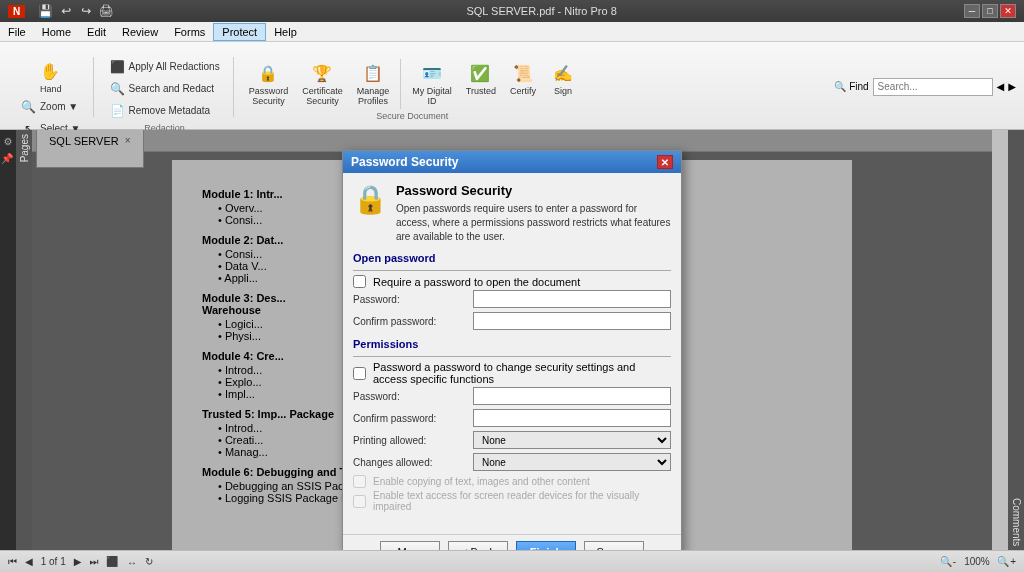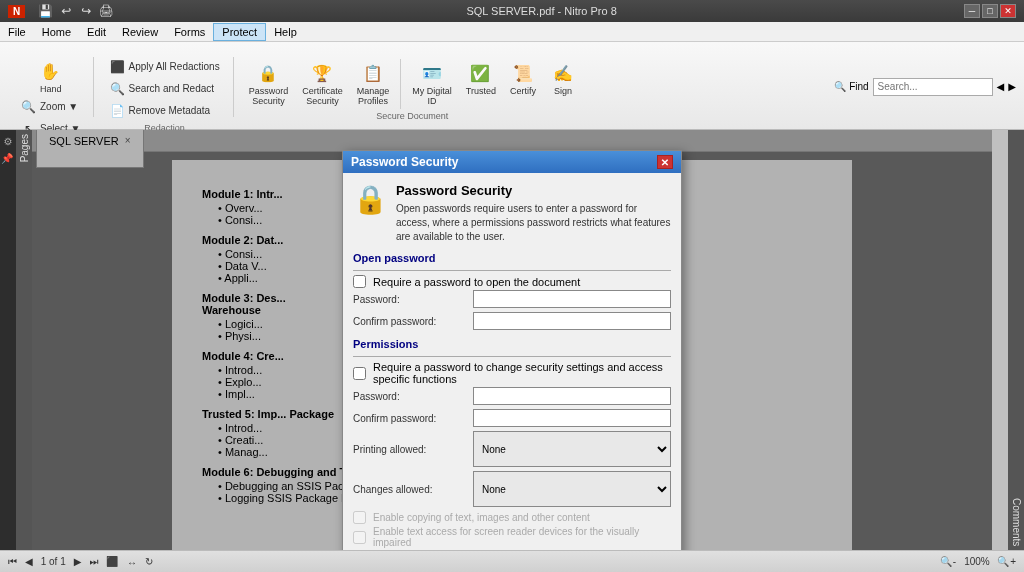--- a/index.html
+++ b/index.html
@@ -287,21 +287,21 @@
     .dialog-input {
       flex: 1;
       height: 18px;
       border: 1px solid #888;
       background: white;
       padding: 1px 4px;
       font-size: 10px;
     }
     .dialog-select {
       flex: 1;
-      height: 36px;
+      height: 18px;
       border: 1px solid #888;
       background: #e8e8e8;
       padding: 1px 4px;
       font-size: 10px;
     }
     .dialog-checkbox-label {
       font-size: 10px;
       color: #555;
     }
     .dialog-buttons {
@@ -559,21 +559,21 @@
 
           <div class="dialog-row">
             <span class="dialog-label">Confirm password:</span>
             <input type="password" class="dialog-input" style="">
           </div>
 
           <div class="dialog-section-title">Permissions</div>
 
           <div class="check-row-full">
             <input type="checkbox" class="dialog-checkbox" style="">
-            <span>Require a password to change security settings and access specific functions</span>
+            <span>Password a password to change security settings and access specific functions</span>
           </div>
 
           <div class="dialog-row">
             <span class="dialog-label">Password:</span>
             <input type="password" class="dialog-input" style="">
           </div>
 
           <div class="dialog-row">
             <span class="dialog-label">Confirm password:</span>
             <input type="password" class="dialog-input" style="">

